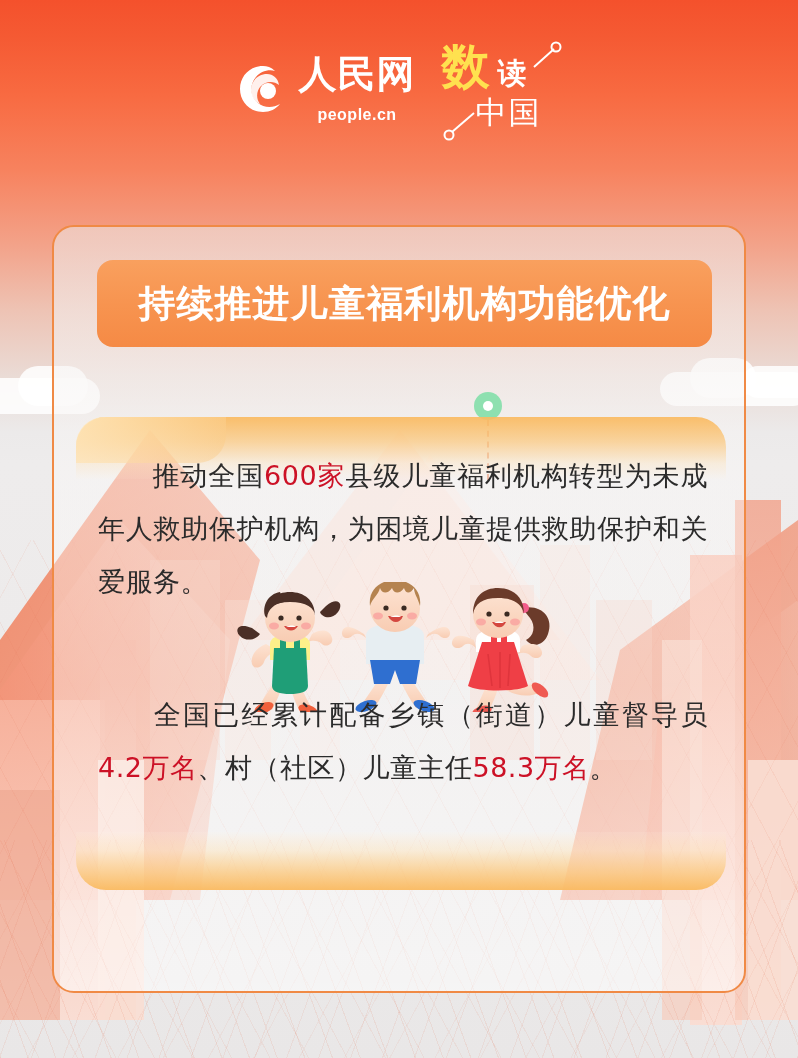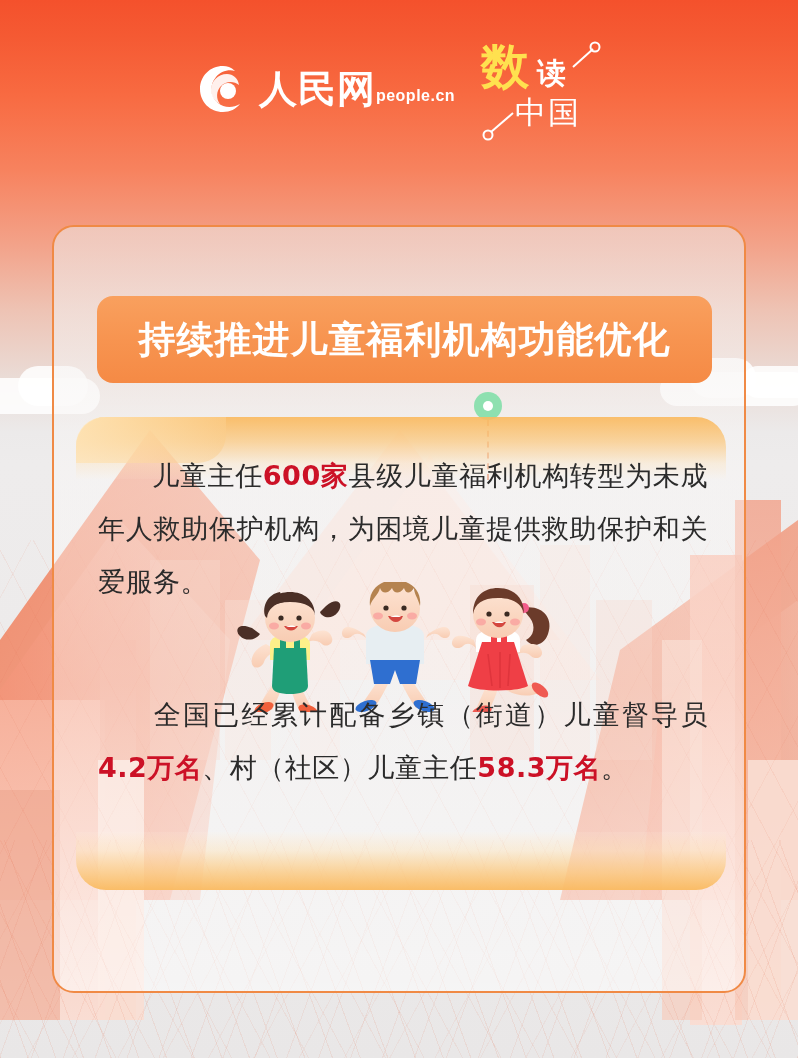--- a/index.html
+++ b/index.html
@@ -99,21 +99,21 @@
     display: flex;
     align-items: center;
     gap: 10px;
   }
   .globe {
     width: 52px; height: 52px;
     flex: 0 0 auto;
   }
   .logo-text {
     display: flex;
-    flex-direction: row;
+    flex-direction: column;
     align-items: center;
     line-height: 1;
   }
   .logo-cn {
     font-size: 38px;
     color: #ffffff;
     letter-spacing: 1px;
     font-weight: 700;
     font-family: "Liberation Serif", "DejaVu Serif", serif;
   }
@@ -181,21 +181,20 @@
   .title-pill {
     position: absolute;
     left: 43px; top: 33px;
     width: 615px;
     height: 87px;
     border-radius: 16px;
     background: linear-gradient(180deg, #f9a05e 0%, #f79450 50%, #f58a45 100%);
     display: flex;
     align-items: center;
     justify-content: center;
-    margin-top: 36px;
   }
   .title-text {
     font-size: 37px;
     font-weight: 700;
     color: #ffffff;
     letter-spacing: 1px;
     font-family: "DejaVu Sans", "Liberation Sans", sans-serif;
     white-space: nowrap;
   }
 
@@ -268,21 +267,21 @@
     font-size: 27px;
     line-height: 53px;
     color: #2b2b2b;
     font-family: "DejaVu Sans", "Liberation Sans", sans-serif;
     letter-spacing: .5px;
     text-align: justify;
   }
   .para .indent { display: inline-block; width: 54px; }
   .hl {
     color: #cc1126;
-    font-weight: 700;
+    font-weight: 400;
   }
   .para-1 {
     left: 44px; top: 222px;
     width: 610px;
   }
   .para-2 {
     left: 44px; top: 461px;
     width: 610px;
   }
 
@@ -396,21 +395,21 @@
     <div class="title-pill">
       <span class="title-text">持续推进儿童福利机构功能优化</span>
     </div>
 
     <div class="marker-ring"></div>
     <div class="marker-stem"></div>
 
     <div class="band-top"></div>
     <div class="band-top-bubble"></div>
 
-    <div class="para para-1"><span class="indent"></span><span>儿童主任</span><span class="hl">600家</span><span>县级儿童福利机构转型为未成年人救助保护机构，为困境儿童提供救助保护和关爱服务。</span></div>
+    <div class="para para-1"><span class="indent"></span><span>推动全国</span><span class="hl">600家</span><span>县级儿童福利机构转型为未成年人救助保护机构，为困境儿童提供救助保护和关爱服务。</span></div>
 
     <svg class="kids" viewBox="0 0 340 130">
       <defs>
         <linearGradient id="skinG" x1="0" y1="0" x2="0" y2="1">
           <stop offset="0%" stop-color="#fde3d2"></stop>
           <stop offset="100%" stop-color="#f8ccb2"></stop>
         </linearGradient>
       </defs>
 
       <g>

